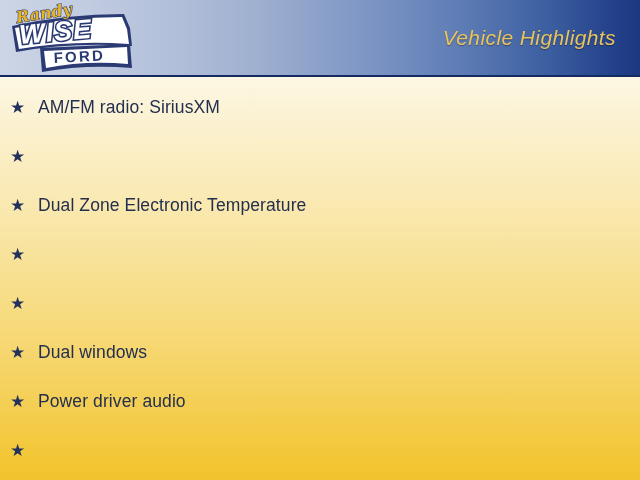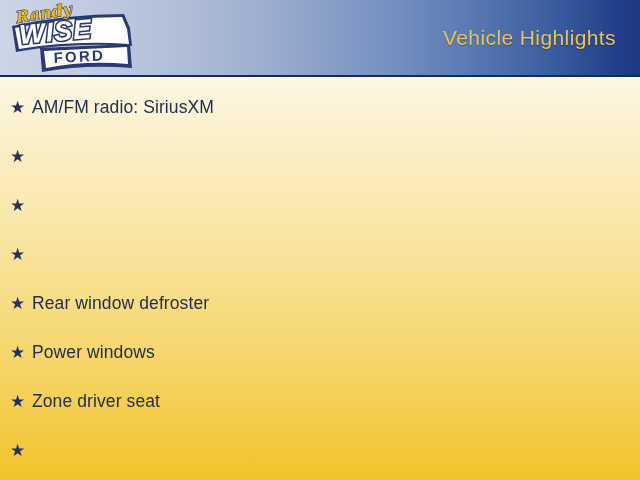--- a/index.html
+++ b/index.html
@@ -53,20 +53,21 @@
 
   #header-title {
     position: absolute;
     right: 24px;
     top: 26px;
     font-size: 21px;
     letter-spacing: 0.4px;
     color: #e9c35c;
     white-space: nowrap;
     text-shadow: 0 1px 1px rgba(0,0,0,0.35);
+    font-style: italic;
   }
 
   
   #logo {
     position: absolute;
     left: 6px;
     top: 2px;
     width: 128px;
     height: 74px;
   }
@@ -102,20 +103,21 @@
     text-align: left;
   }
 
   .hl-label {
     flex: 1 1 auto;
     font-size: 17.5px;
     line-height: 1;
     color: #232f4e;
     letter-spacing: 0.1px;
     white-space: nowrap;
+    margin-left: 6px;
   }
 </style>
 </head>
 <body>
 
 <div id="slide">
 
   <div id="header">
 
     <div id="logo">
@@ -148,39 +150,39 @@
       <span class="hl-star">★</span>
       <span class="hl-label">AM/FM radio: SiriusXM</span>
     </li>
 
     <li class="hl-item">
       <span class="hl-star">★</span>
     </li>
 
     <li class="hl-item">
       <span class="hl-star">★</span>
+      <span class="hl-label">Dual Zone Electronic Temperature</span>
     </li>
 
     <li class="hl-item">
       <span class="hl-star">★</span>
     </li>
 
     <li class="hl-item">
       <span class="hl-star">★</span>
-      <span class="hl-label">Rear window defroster</span>
     </li>
 
     <li class="hl-item">
       <span class="hl-star">★</span>
-      <span class="hl-label">Power windows</span>
+      <span class="hl-label">Dual windows</span>
     </li>
 
     <li class="hl-item">
       <span class="hl-star">★</span>
-      <span class="hl-label">Zone driver seat</span>
+      <span class="hl-label">Power driver audio</span>
     </li>
 
     <li class="hl-item">
       <span class="hl-star">★</span>
     </li>
 
   </ul>
 
 </div>
 

